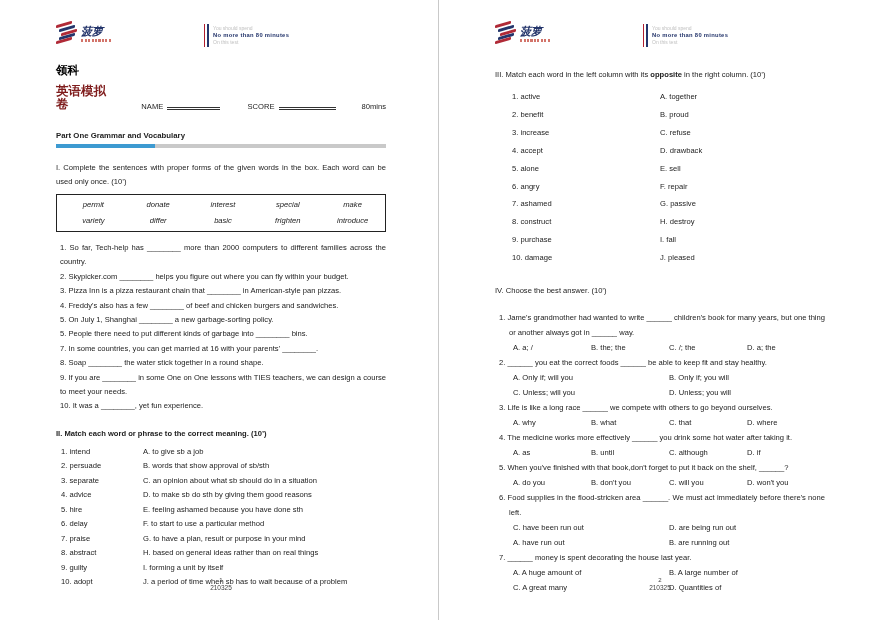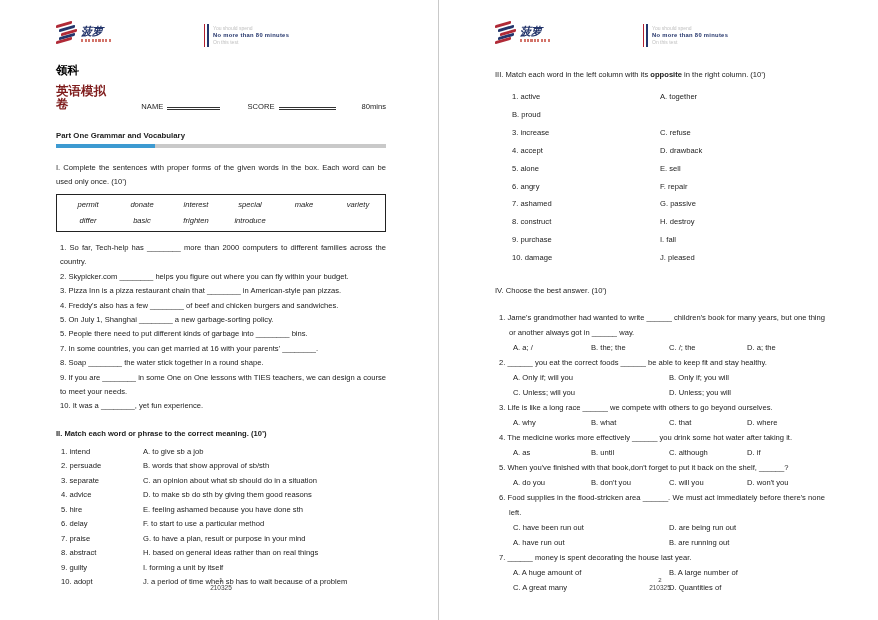--- a/index.html
+++ b/index.html
@@ -39,21 +39,21 @@
   .partbar { margin-top:15px; }
   .partbar .t { font-size:7.8px; font-weight:bold;margin-top:20px; }
   .partbar .bar { margin-top:4px; height:4px;
     background:linear-gradient(to right,#3d9ad1 0 30%,#c9c9c9 30% 100%); }
 
   .body-text { font-size:7.6px; line-height:14.4px; }
   .sec-head { font-size:7.6px; font-weight:bold; margin-top:13px; line-height:14px; }
   .sec1-head { font-weight:normal; text-align:justify; }
 
   .wordbox { border:1.5px solid #222; margin-top:5px; padding:5px 0 6px 4px;
-    display:grid; grid-template-columns:repeat(6,1fr); row-gap:7px; }
+    display:grid; grid-template-columns:repeat(5,1fr); row-gap:7px; }
   .wordbox span { font-size:7.6px; font-style:italic; text-align:center; }
 
   .sent-list { margin-top:9px; }
   .sent { font-size:7.6px; line-height:14.4px; text-align:justify; padding-left:4px; }
 
   .m-list { margin-top:4px; }
   .m-row { display:flex; font-size:7.6px; line-height:14.5px; padding-left:5px; }
   .m-word { width:82px; flex:0 0 82px; }
   .m-meaning { flex:1; }
 
@@ -254,20 +254,21 @@
       </div>
 
       <div class="m3-list">
 
           <div class="m3-row">
             <span class="m3-word">1. active</span>
             <span class="m-meaning">A. together</span>
           </div>
 
           <div class="m3-row">
+            <span class="m3-word">2. benefit</span>
             <span class="m-meaning">B. proud</span>
           </div>
 
           <div class="m3-row">
             <span class="m3-word">3. increase</span>
             <span class="m-meaning">C. refuse</span>
           </div>
 
           <div class="m3-row">
             <span class="m3-word">4. accept</span>

